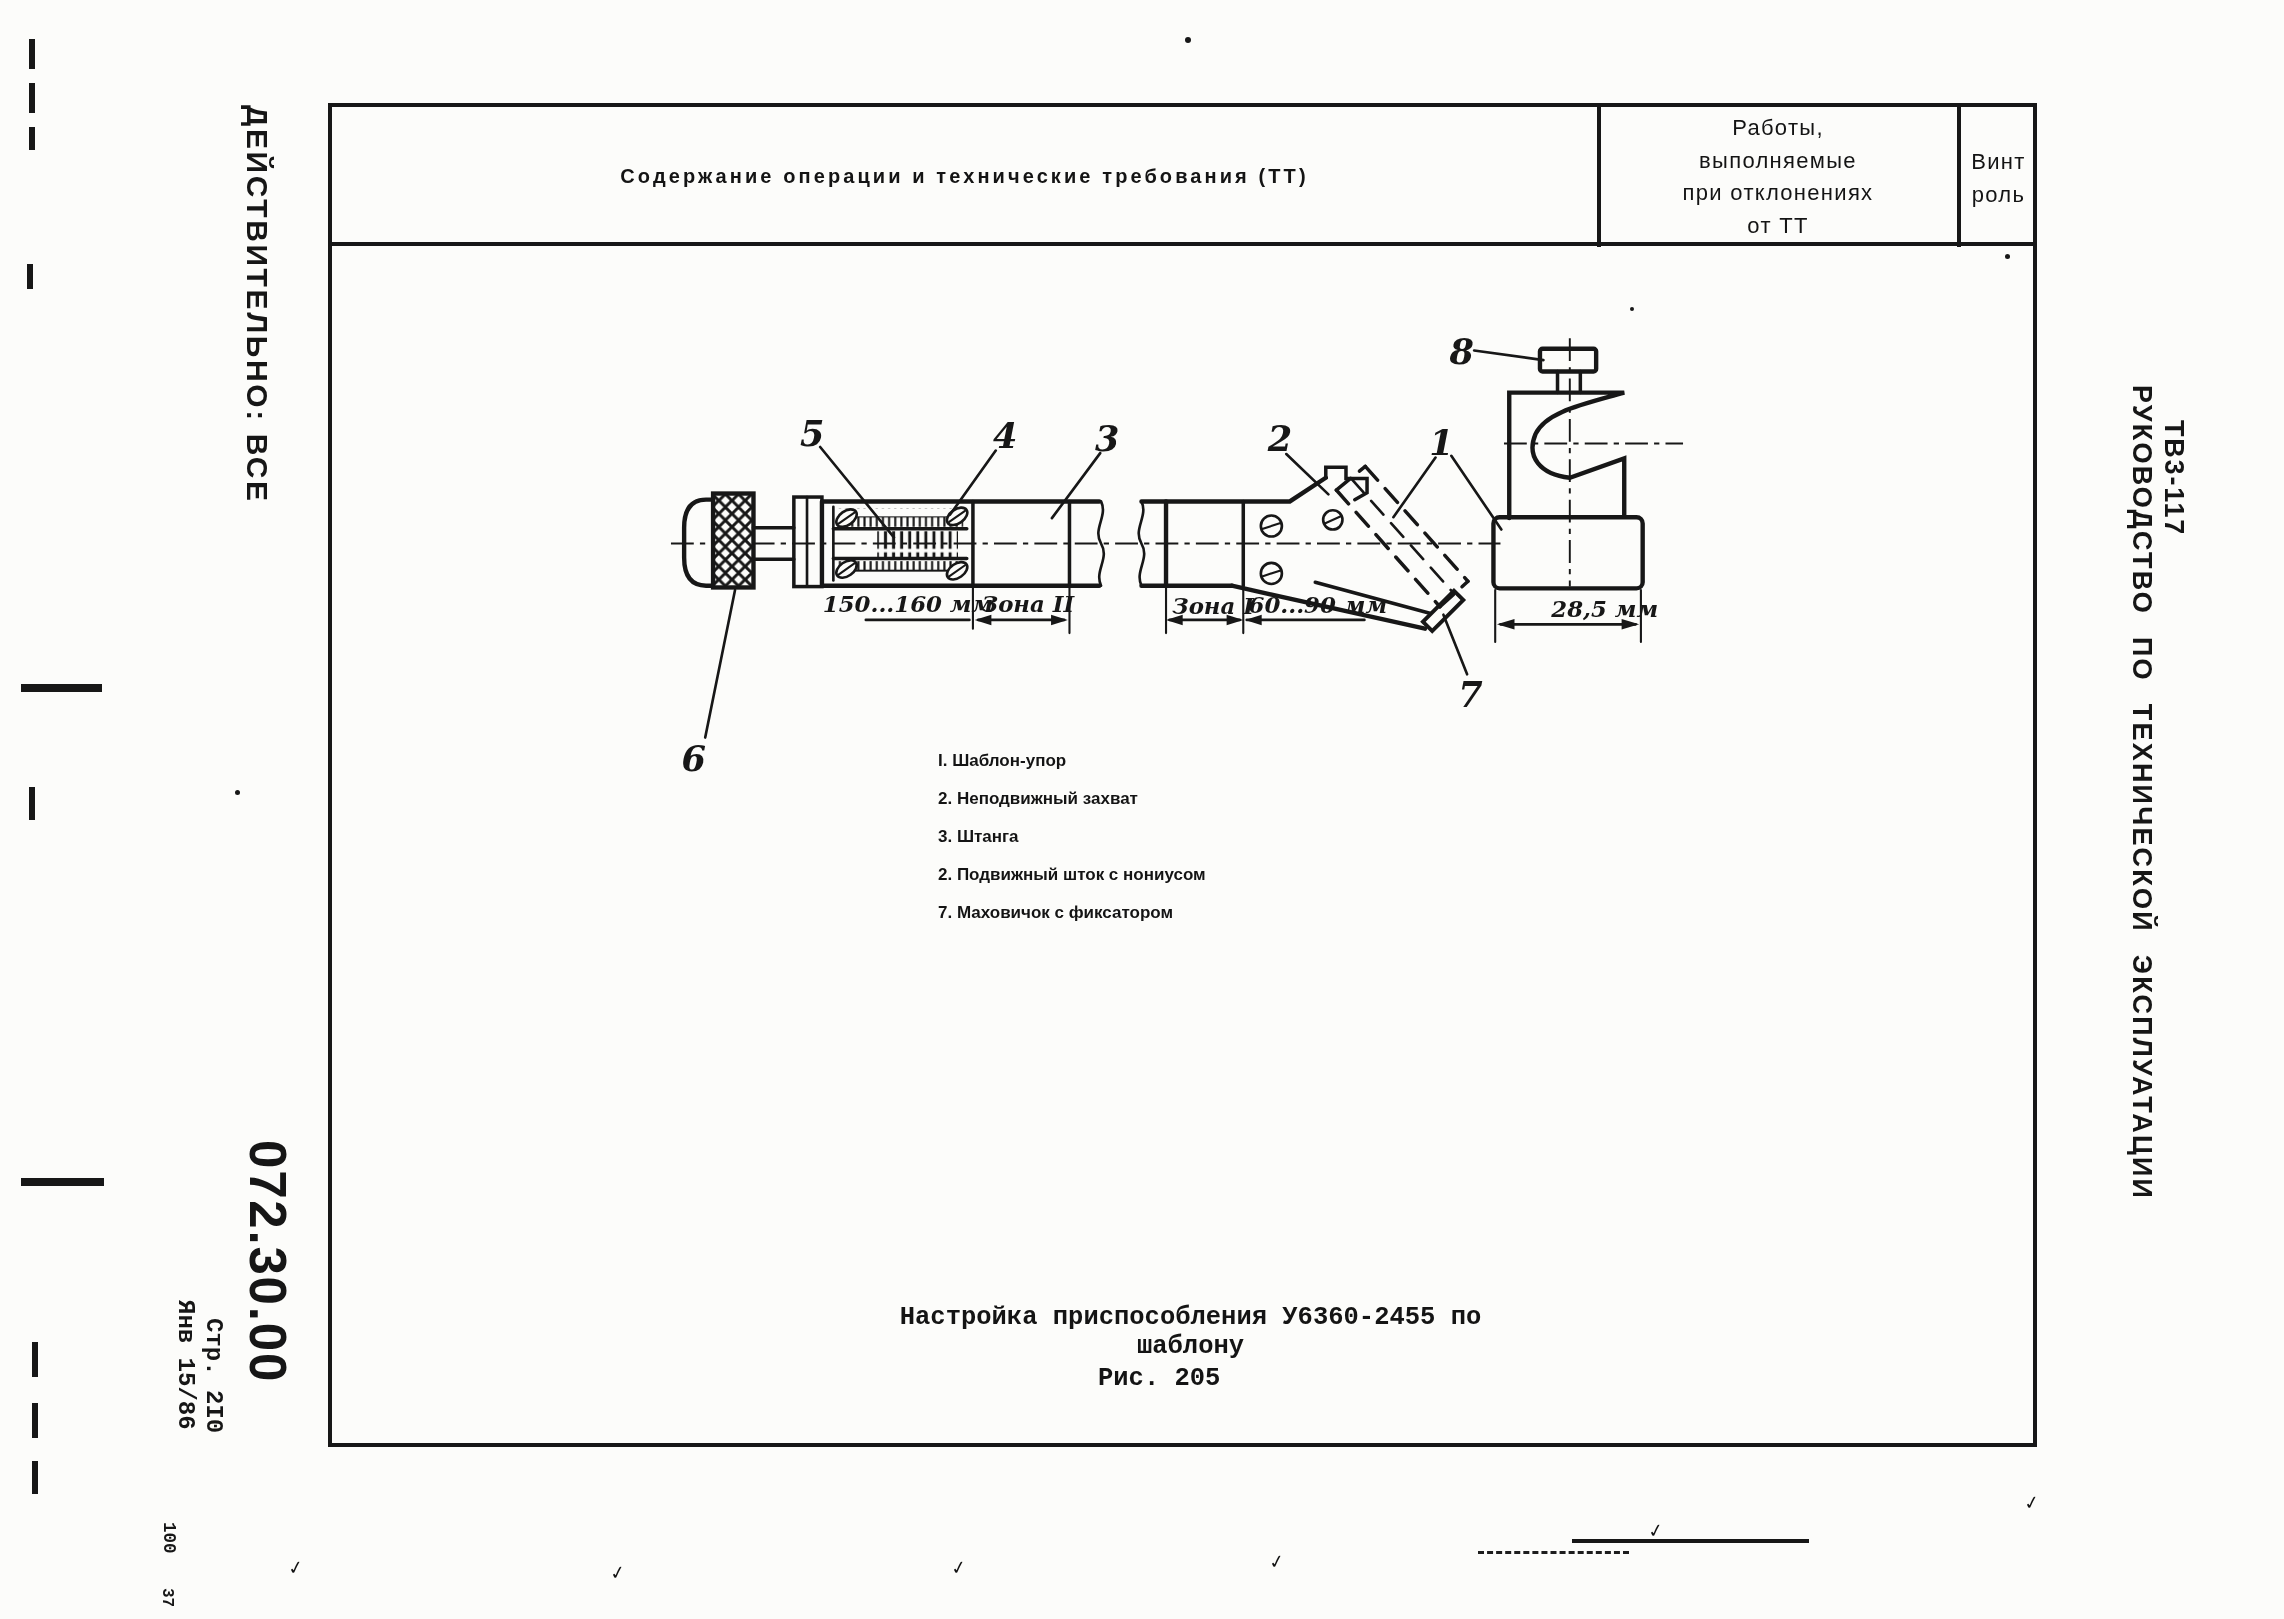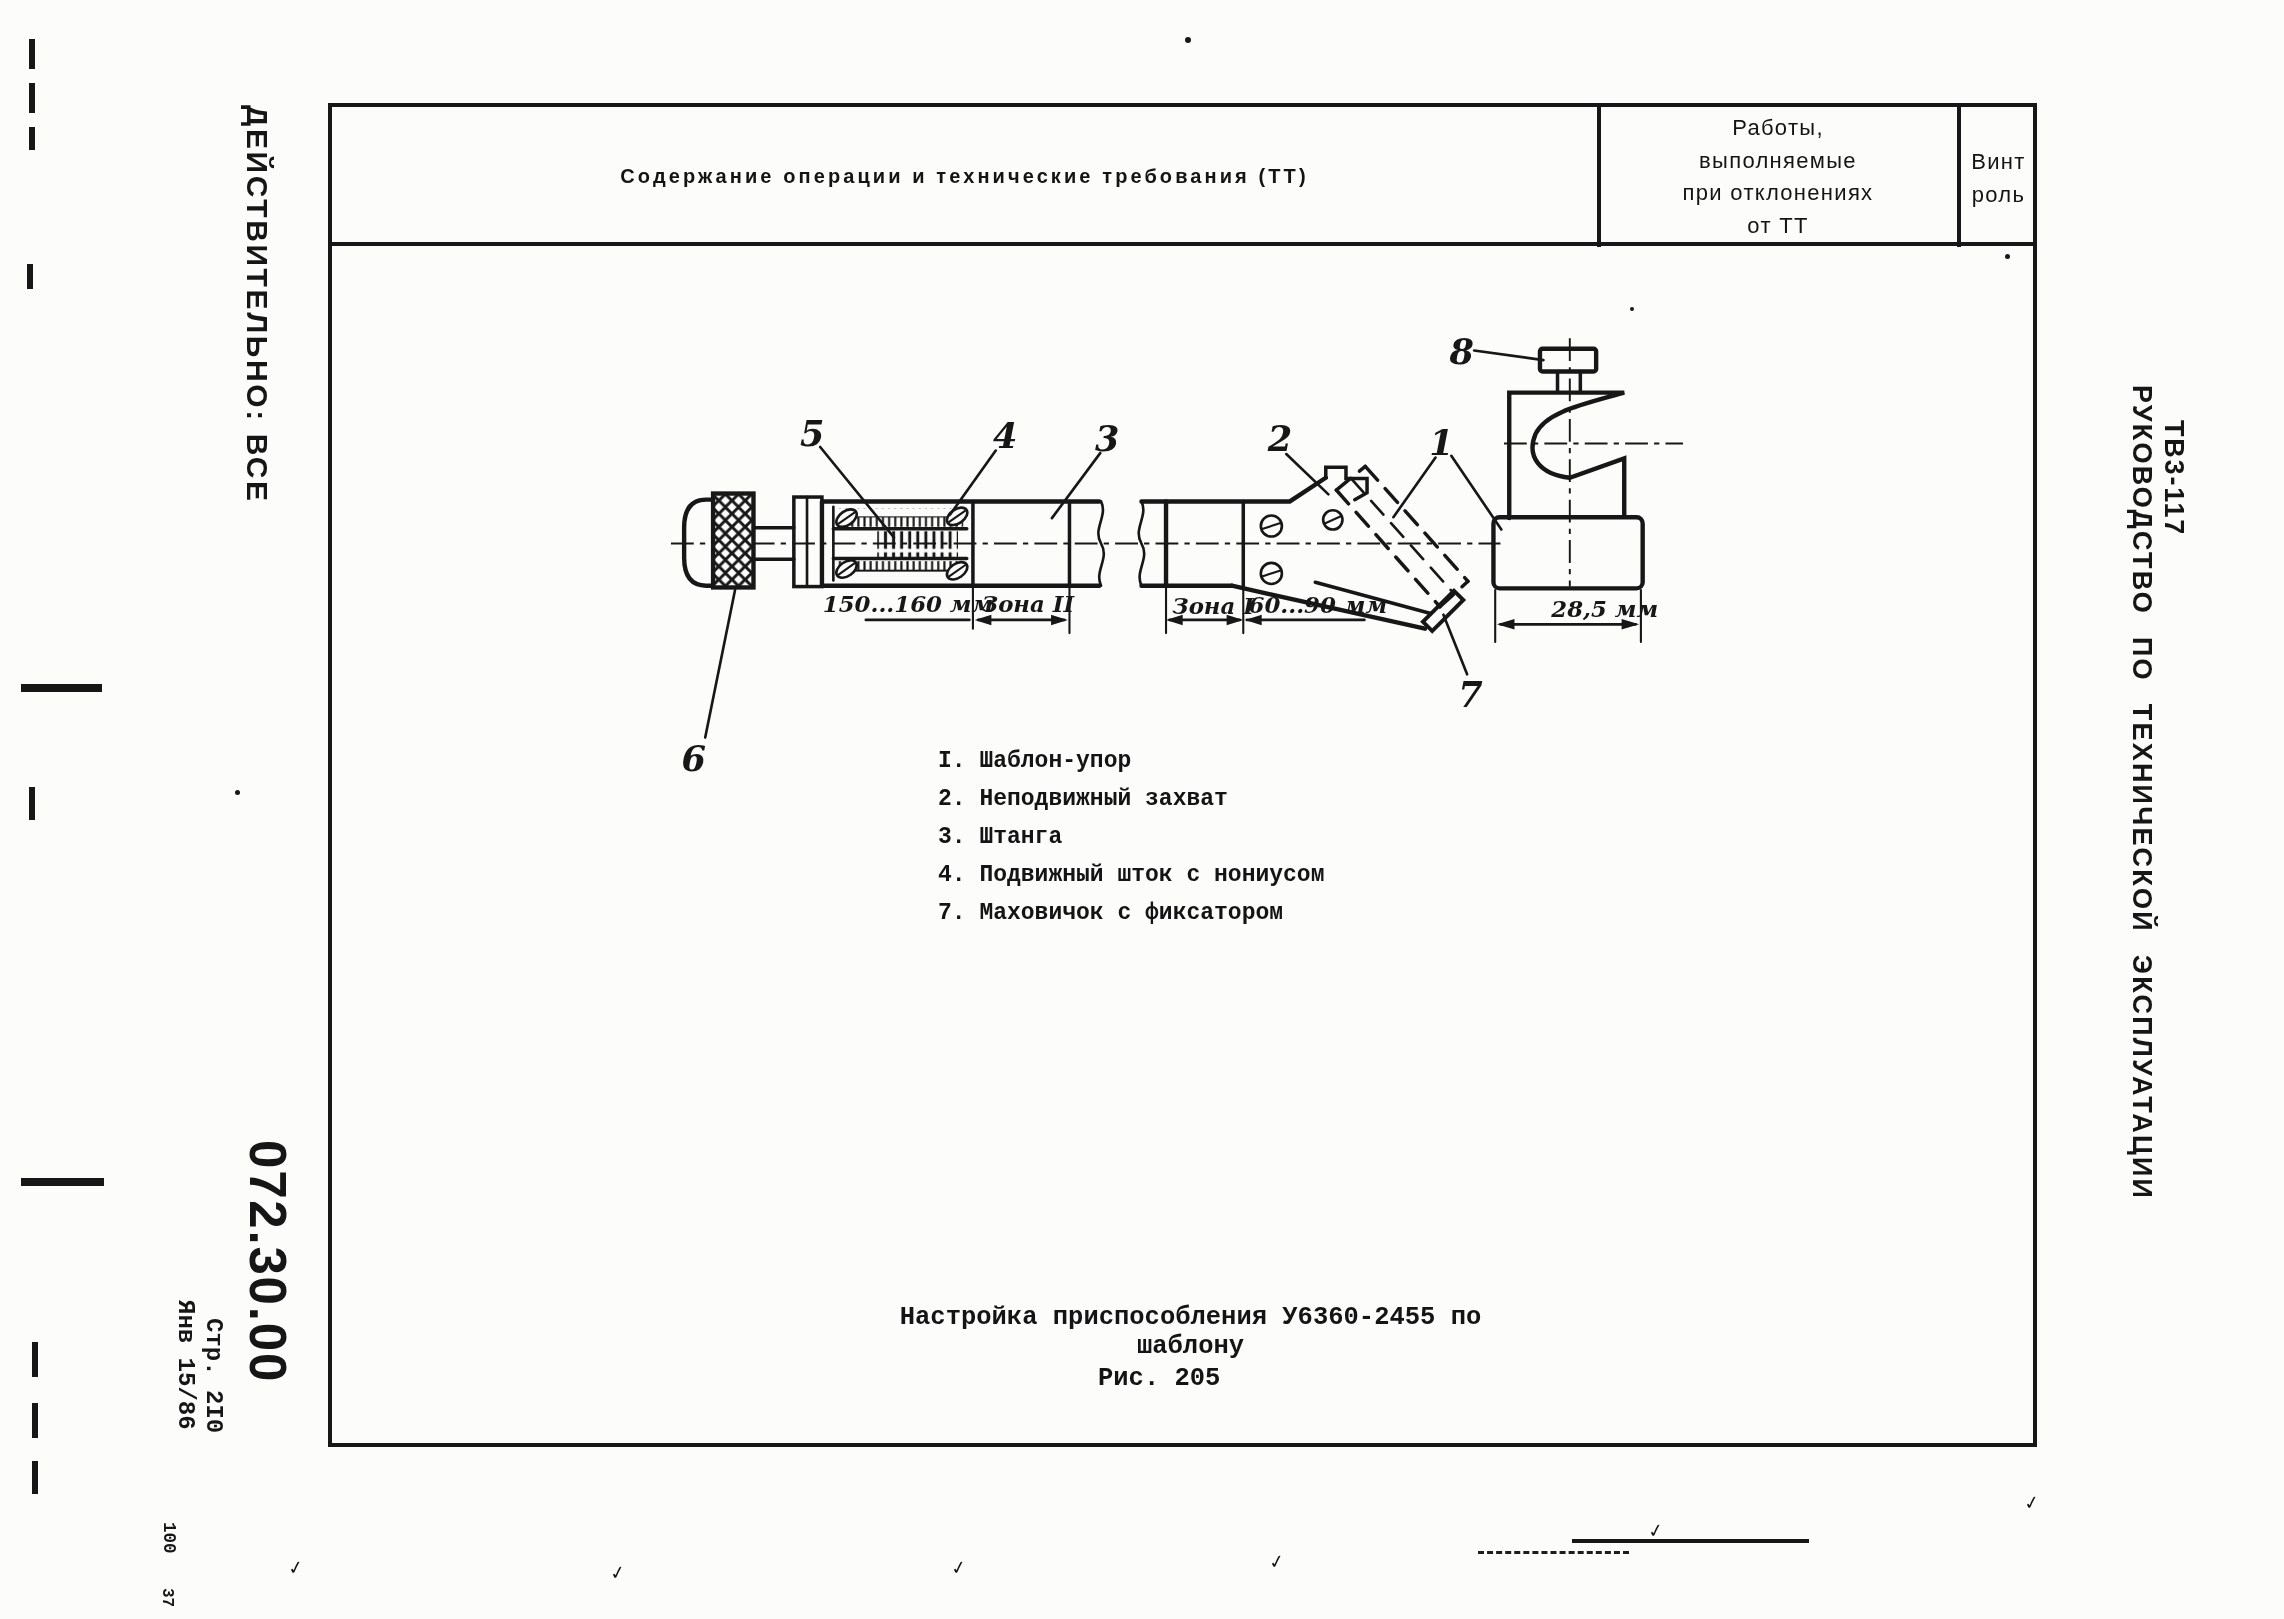--- a/index.html
+++ b/index.html
@@ -12,21 +12,21 @@
   .frame { border:4.4px solid #171717; }
   
   .rot { transform-origin:0 0; transform:rotate(90deg); white-space:nowrap; }
   .sans-stamp { font-family:"Liberation Sans", sans-serif; font-weight:600; }
   .mono { font-family:"Liberation Mono", monospace; }
   
   .hcell { text-align:center; color:#141414; }
   .h1 { font-size:20px; letter-spacing:3.1px; font-weight:700; }
   .h2 { font-size:22px; line-height:32.5px; letter-spacing:1.3px; font-weight:500; }
   
-  .legend { font-family:Liberation Mono, monospace; font-size:23px; line-height:38px;
+  .legend { font-family:Liberation Sans, sans-serif; font-size:17px; line-height:38px;
             font-weight:600; letter-spacing:0; color:#141414; }
   .cap { font-family:"Liberation Mono", monospace; font-weight:600; font-size:25.5px; color:#141414; }
   
   svg .s  { stroke:#171717; fill:none; stroke-linecap:round; }
   svg .w5 { stroke-width:5; }  svg .w4 { stroke-width:4; }
   svg .w3 { stroke-width:3; }  svg .w2 { stroke-width:2.4; }
   svg .cl  { stroke:#171717; fill:none; stroke-width:2.2; stroke-dasharray:26 7 6 7; }
   svg .dsh { stroke:#171717; fill:none; stroke-width:4; stroke-dasharray:21 13; stroke-linecap:round; }
   svg .fw { fill:#fcfcfa; }
   svg .pl { font:italic 700 40px "DejaVu Serif", serif; fill:#171717; }
@@ -207,21 +207,21 @@
   <text class="pl" x="1627" y="518">1</text>
   <text class="pl" x="1650" y="414">8</text>
   <text class="pl" x="1660" y="805">7</text>
   <text class="pl" x="775" y="878">6</text>
 </svg>
 
 <div class="abs legend" style="left:938px; top:742px;">
   <div>I. Шаблон-упор</div>
   <div>2. Неподвижный захват</div>
   <div>3. Штанга</div>
-  <div>4. Подвижный шток с нониусом</div>
+  <div>2. Подвижный шток с нониусом</div>
   <div>7. Маховичок с фиксатором</div>
 </div>
 
 <div class="abs cap" style="left:848px; top:1303px; width:685px; text-align:center;">Настройка приспособления У6360-2455 по шаблону</div>
 <div class="abs cap" style="left:1098px; top:1364px;">Рис. 205</div>
 
 <div class="abs dashline-v" style="left:29px; top:39px; height:111px;"></div>
 <div class="abs ink" style="left:27px; top:264px; width:6.1px; height:24.6px;"></div>
 <div class="abs ink" style="left:21px; top:684px; width:81px; height:8px;"></div>
 <div class="abs ink" style="left:29px; top:787px; width:6.1px; height:33px;"></div>

